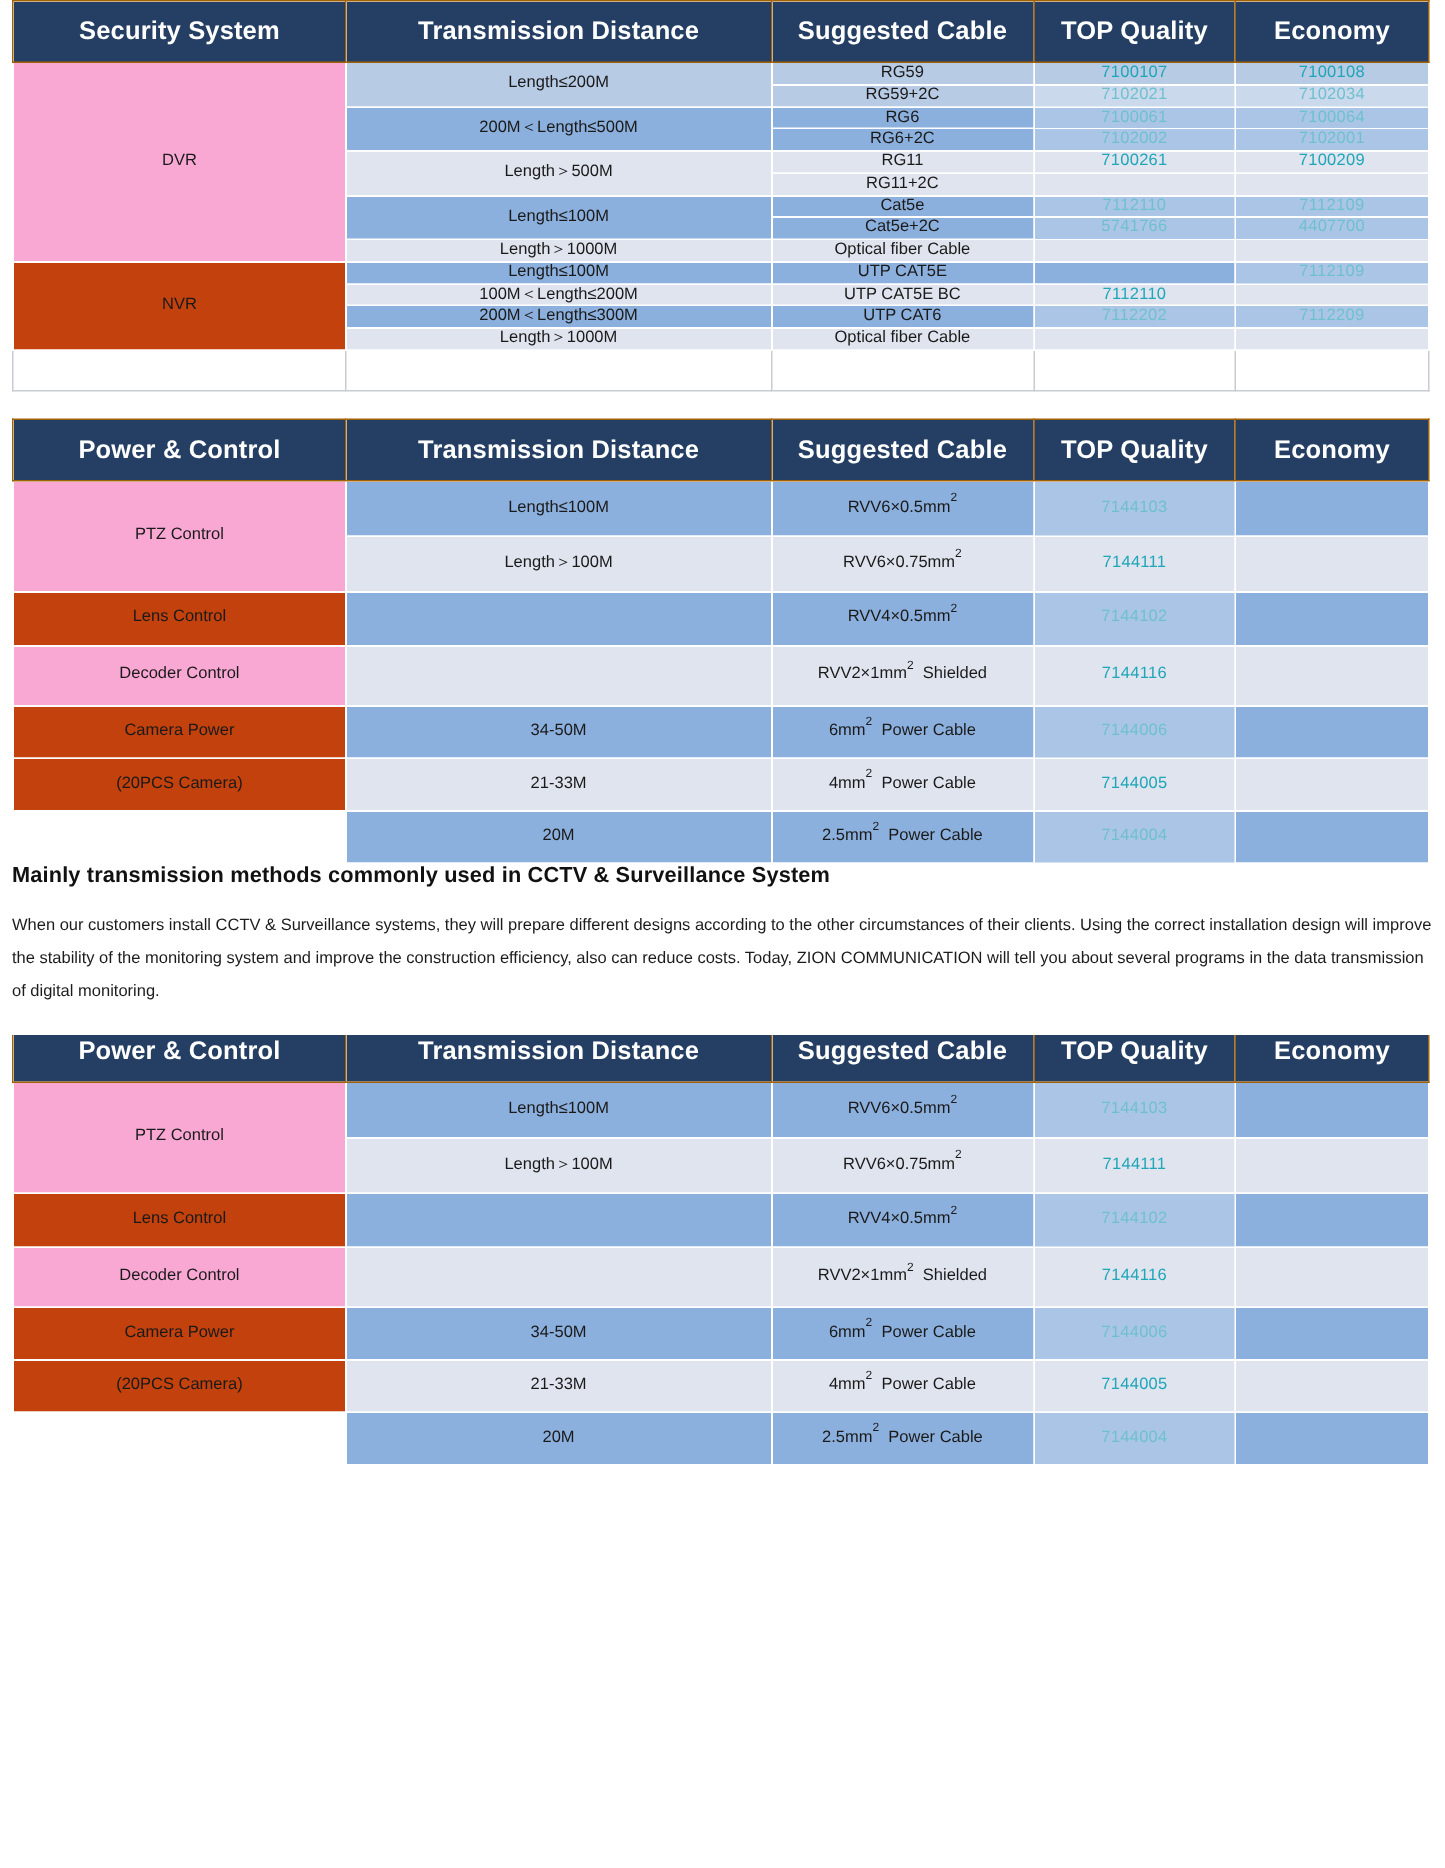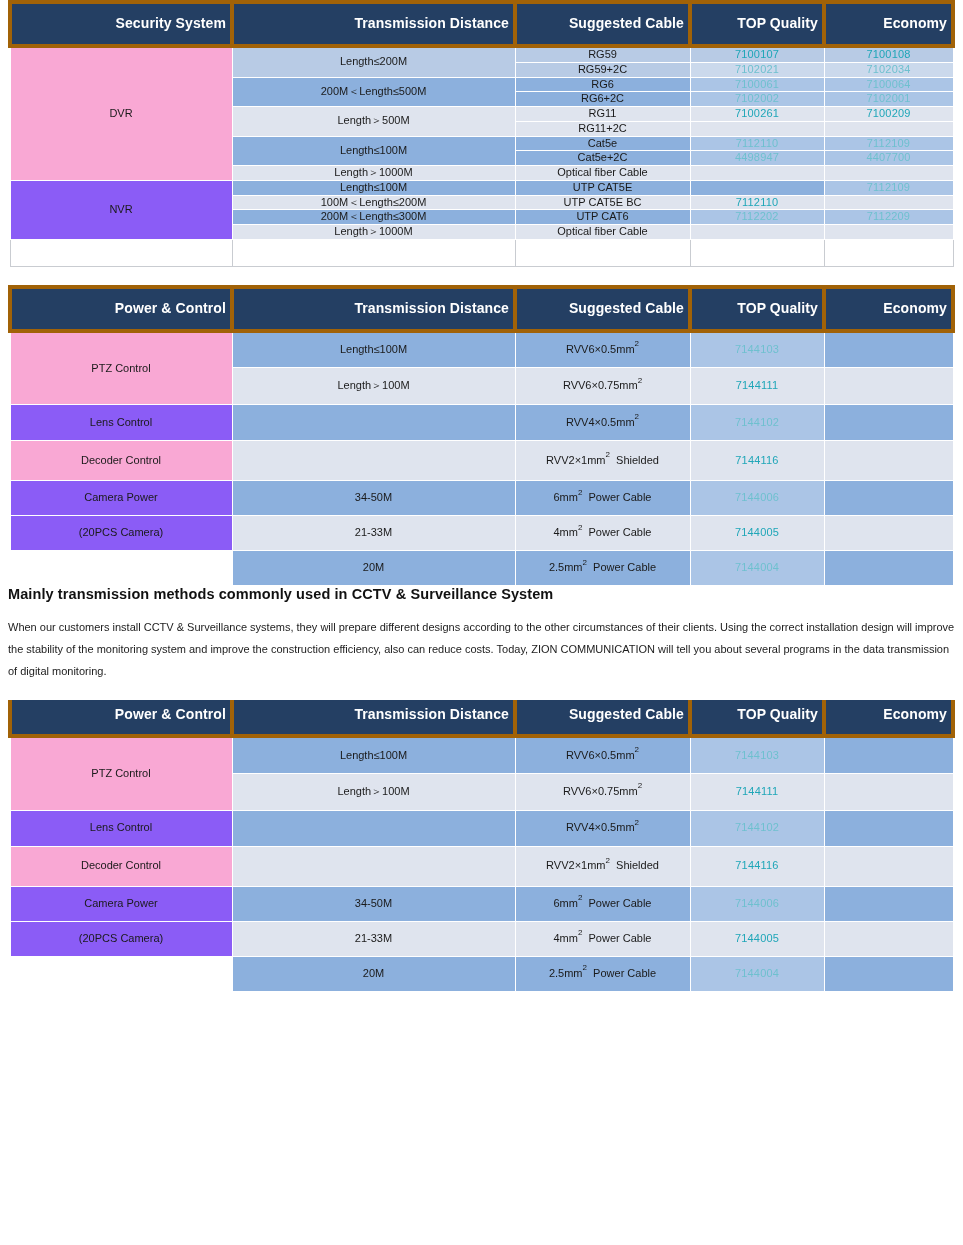--- a/index.html
+++ b/index.html
@@ -27,29 +27,28 @@
     font-size:11px;
     font-weight:400;
     line-height:1.25;
     overflow:hidden;
   }
   
   tr.hdr th{
     background:#243f63;
     color:#ffffff;
     font-weight:bold;
-    font-size:14px;
+    font-size:17px;
     height:40px;
-    border:4px solid #a16207;
+    border:1px solid #a16207;
     letter-spacing:.1px;
-    text-align:right;
   }
   
   td.cat-a{background:#f9a8d4;}
-  td.cat-b{background:#8b5cf6;}
+  td.cat-b{background:#c2410c;}
   td.cat-white{background:#ffffff;}
   
   td.sh-dark{background:#8cb0dd;}
   td.sh-mid{background:#b8cbe5;}
   td.sh-light{background:#dfe4ee;}
   td.blank-white{background:#ffffff;}
 
   td.code{color:#1fa6b8;font-size:11px;letter-spacing:.2px;}
   td.code.faint{color:#37a9bd;opacity:.72;}
 
@@ -146,21 +145,21 @@
       </tr>
 
       <tr>
         <td class="sh-dark" rowspan="2">Length≤100M</td>
         <td class="sh-dark">Cat5e</td>
         <td class="sh-dark code faint">7112110</td>
         <td class="sh-dark code faint">7112109</td>
       </tr>
       <tr>
         <td class="sh-dark">Cat5e+2C</td>
-        <td class="sh-dark code faint">4498947</td>
+        <td class="sh-dark code faint">5741766</td>
         <td class="sh-dark code faint">4407700</td>
       </tr>
 
       <tr>
         <td class="sh-light">Length＞1000M</td>
         <td class="sh-light">Optical fiber Cable</td>
         <td class="sh-light code"></td>
         <td class="sh-light code"></td>
       </tr>
 

